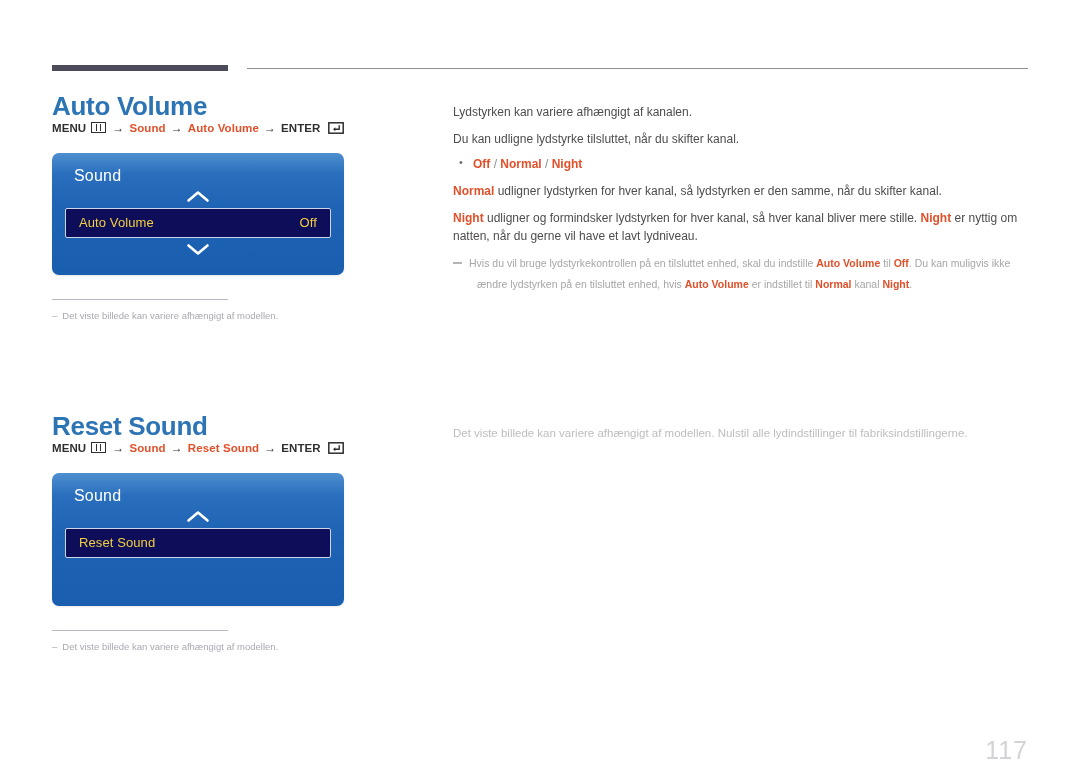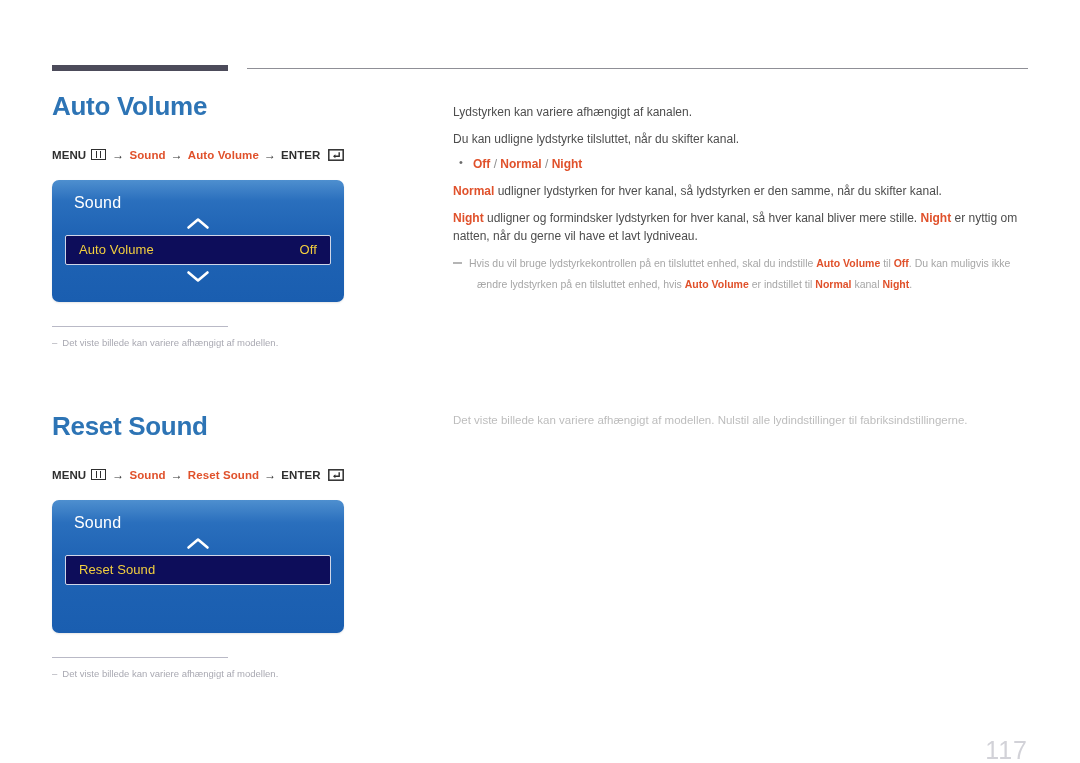--- a/index.html
+++ b/index.html
@@ -56,35 +56,34 @@
   }
   .right-col {
     position: absolute;
     left: 453px;
     width: 570px;
   }
 
   .sec-auto-left  { top: 92px; }
   .sec-auto-right { top: 95px; margin-top: 8px; }
   .sec-reset-left { top: 412px; }
-  .sec-reset-right{ top: 412px; }
+  .sec-reset-right{ top: 425px; }
 
   
   h1.section-title {
     font-size: 26px;
     font-weight: bold;
     color: #2d74b5;
     margin: 0;
     letter-spacing: -0.3px;
     line-height: 1.1;
   }
 
   
   .menu-path {
-    margin-top: 27px;
     font-size: 11.5px;
     font-weight: bold;
     color: #2f2f2f;
     white-space: nowrap;
     letter-spacing: 0.1px;
     display: flex;
     align-items: center;
     gap: 4px;
   }
   .menu-path .mp-orange {

